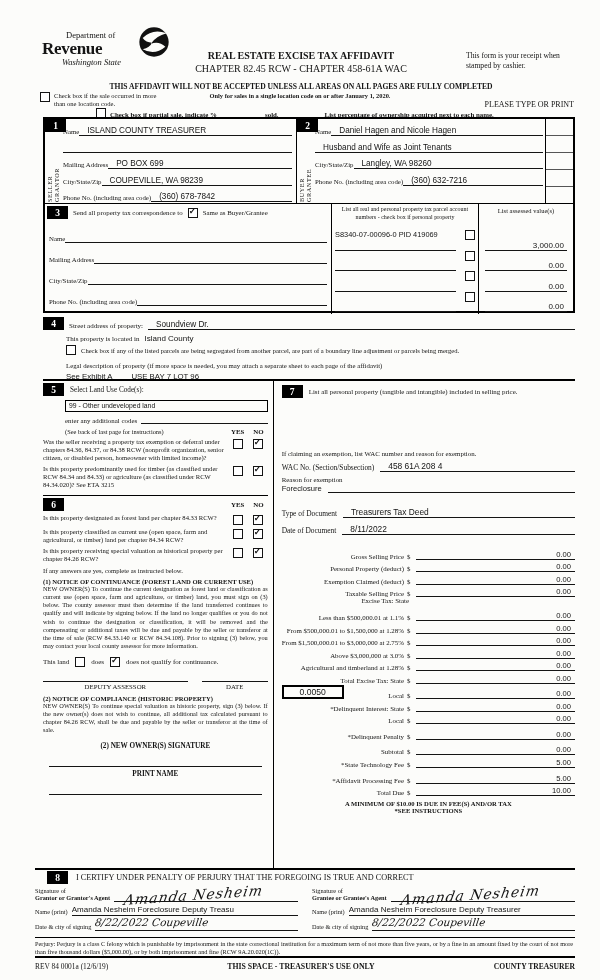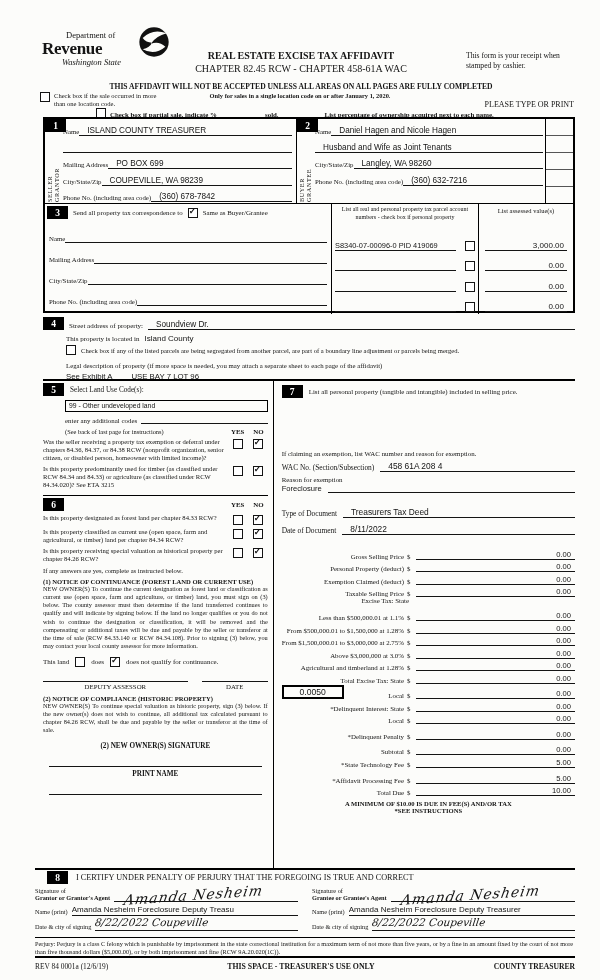--- a/index.html
+++ b/index.html
@@ -47,21 +47,21 @@
   .pctcell{flex:1;border-bottom:1px solid #555;}
   .pctcell:last-child{border-bottom:none;}
   
   .sec3{display:flex;height:110px;}
   .s3left{width:287px;border-right:1.5px solid #000;position:relative;box-sizing:border-box;padding-top:2px;}
   .s3corr{display:flex;align-items:center;gap:5px;font-size:6.9px;margin-left:2px;}
   .s3fields{margin:3px 4px 0 4px;}
   .s3fields .frow{height:21px;}
   .s3mid{width:147px;border-right:1.5px solid #000;box-sizing:border-box;display:flex;flex-direction:column;}
   .s3mid-h{font-size:6px;text-align:center;line-height:1.25;padding:2px 3px 0 3px;height:24px;}
-  .prow{display:flex;align-items:flex-end;height:20.5px;padding:0 3px;gap:9px;}
+  .prow{display:flex;height:20.5px;padding:0 3px;gap:9px;}
   .pval{flex:1;border-bottom:1px solid #141414;font-size:7.4px;font-family:"Liberation Sans",sans-serif;white-space:nowrap;min-height:9px;}
   .s3right{flex:1;display:flex;flex-direction:column;}
   .s3right-h{font-size:6.5px;text-align:center;padding-top:3px;height:23px;}
   .vrow{display:flex;align-items:flex-end;height:20.5px;padding:0 6px;}
   .vval{flex:1;border-bottom:1px solid #141414;font-size:8px;font-family:"Liberation Sans",sans-serif;text-align:right;padding-right:3px;min-height:9px;}
   
   .sec4{position:absolute;top:316px;left:43px;width:532px;}
   .s4row{display:flex;align-items:flex-end;gap:5px;font-size:7px;}
   .sec4 .indent{margin-left:23px;}
   

